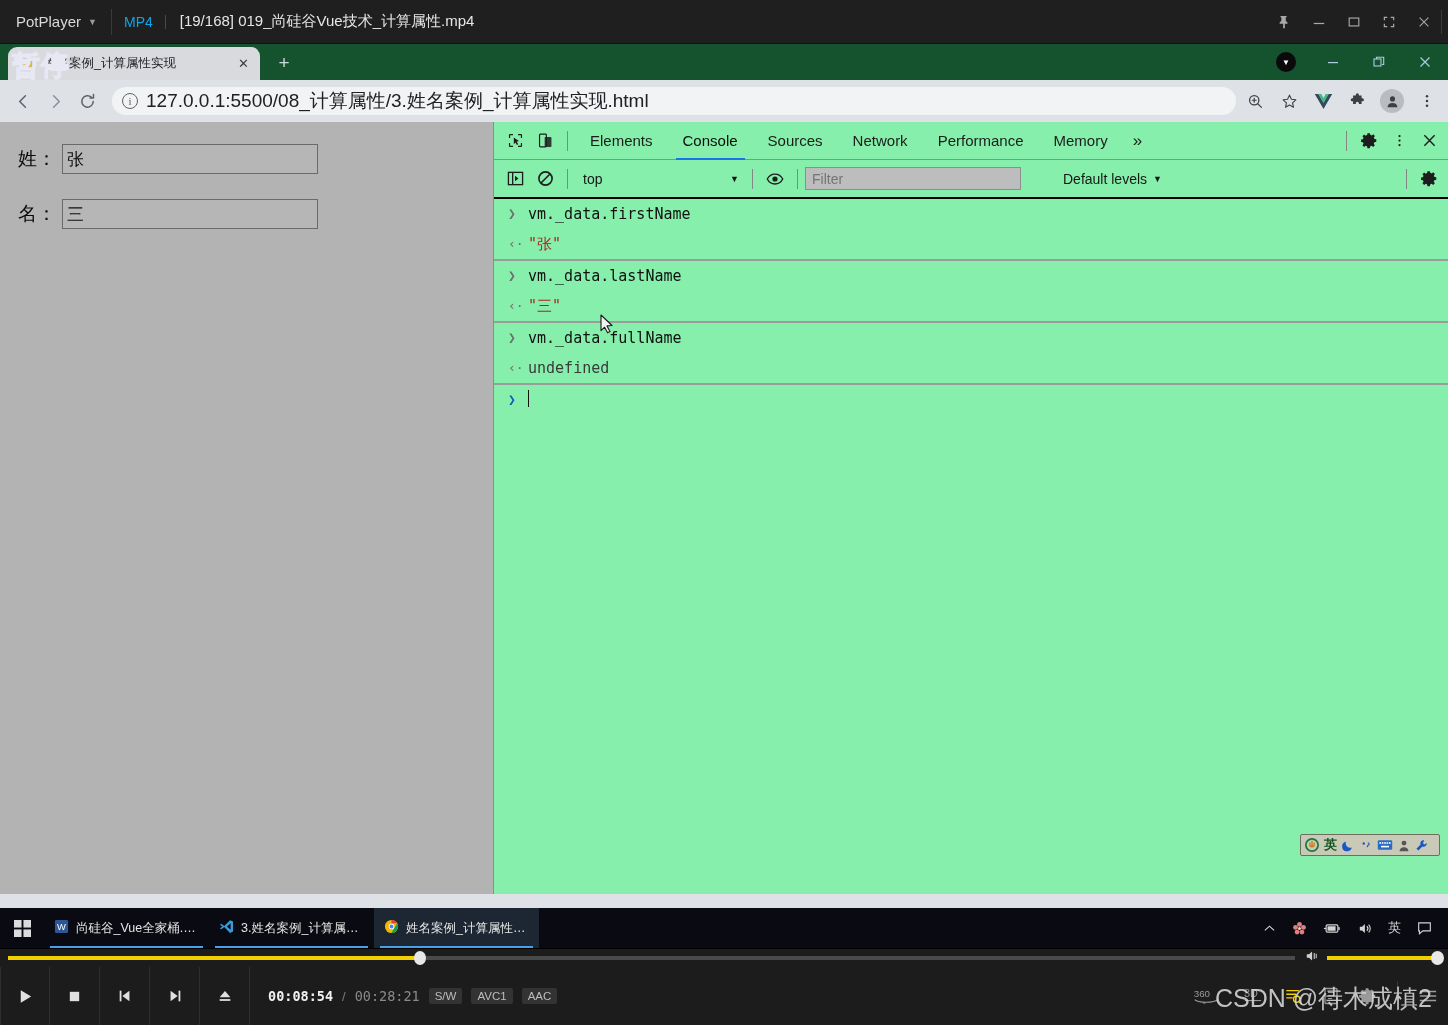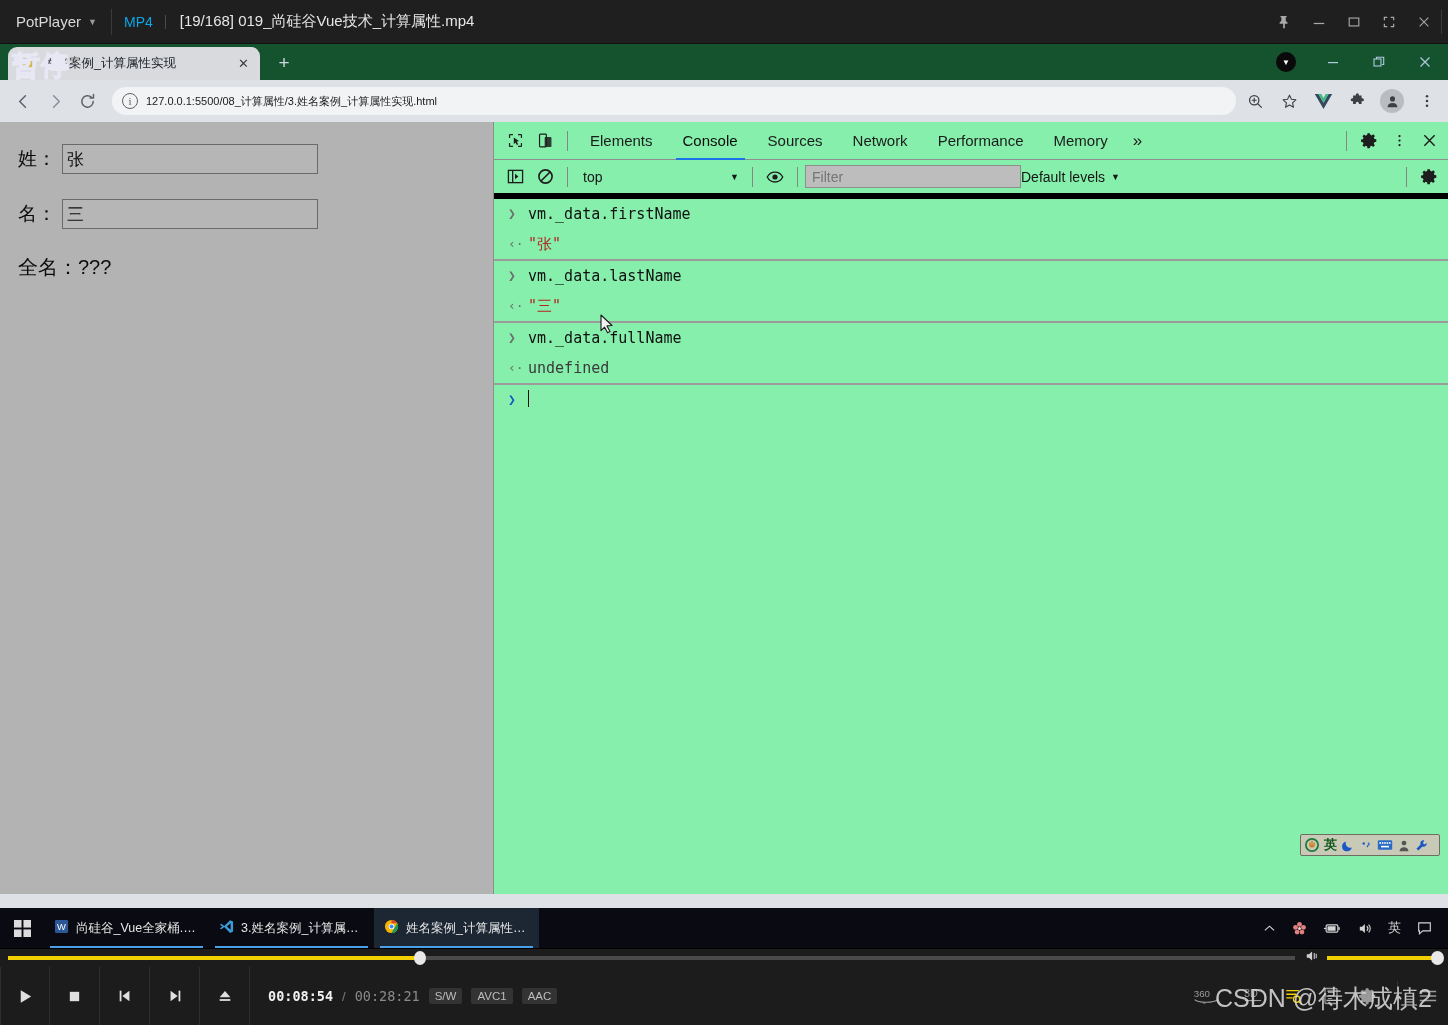--- a/index.html
+++ b/index.html
@@ -81,21 +81,21 @@
   .omnibox {
     flex: 1 1 auto; height: 28px; background: #f1f3f4; border-radius: 14px;
     display: flex; align-items: center; padding: 0 10px; gap: 8px;
     margin: 0 6px 0 8px;
   }
   .omni-info {
     width: 16px; height: 16px; border-radius: 50%; border: 1.4px solid #5f6368;
     color: #5f6368; font-size: 11px; display: flex; align-items: center; justify-content: center;
     font-family: "Liberation Serif", serif; flex: 0 0 16px;
   }
-  .omni-url { font-size: 11px; color: #202124; white-space: nowrap; }
+  .omni-url { font-size: 19px; color: #202124; white-space: nowrap; }
   .omni-right { margin-left: auto; display: flex; align-items: center; gap: 12px; padding-right: 2px; }
   .tb-icon { width: 22px; height: 22px; display: flex; align-items: center; justify-content: center; color: #3c4043; }
   .avatar-chip {
     width: 24px; height: 24px; border-radius: 50%; background: #b9bcc0;
     display: flex; align-items: center; justify-content: center; color: #3c4043;
   }
 
   
   .viewport { display: flex; height: 772px; }
   .page-pane {
@@ -124,33 +124,33 @@
     display: flex; align-items: center; position: relative; white-space: nowrap;
   }
   .dt-tab.active { color: #0b0b0b; }
   .dt-tab.active::after {
     content: ""; position: absolute; left: 8px; right: 8px; bottom: 0; height: 2px; background: #1a73e8;
   }
   .dt-more { font-size: 17px; color: #1c1c1c; padding: 0 10px; }
   .dt-right { margin-left: auto; display: flex; align-items: center; padding-right: 4px; }
 
   .dt-filterbar {
-    height: 39px; display: flex; align-items: center; border-bottom: 6px solid #000000;
+    height: 39px; display: flex; align-items: center; border-bottom: 2px solid #000000;
     padding-left: 6px;
   }
   .ctx-select {
     width: 170px; height: 22px; display: flex; align-items: center; font-size: 14px; color: #161616;
     padding-left: 8px;
   }
   .ctx-caret { margin-left: auto; font-size: 9px; padding-right: 6px; }
   .filter-input {
     width: 216px; height: 23px; background: #bdbdbd; border: 1px solid #8e8e8e;
     font-size: 14px; color: #555; padding-left: 6px; line-height: 21px;
   }
-  .levels { font-size: 14px; color: #161616; padding-left: 0; display: flex; align-items: center; gap: 6px; }
+  .levels { font-size: 14px; color: #161616; padding-left: 14px; display: flex; align-items: center; gap: 6px; margin-left: 28px; }
   .lv-caret { font-size: 9px; }
 
   .console-body { flex: 1 1 auto; position: relative; overflow: hidden; }
   .cline {
     display: flex; align-items: flex-start; padding: 5px 0 5px 10px;
     font-family: "DejaVu Sans Mono", "Liberation Mono", monospace;
     font-size: 15px; line-height: 20px; min-height: 30px;
   }
   .cline.input { color: #101010; }
   .cline.output { color: #101010; border-bottom: 1px solid #9b9b9b; }
@@ -383,21 +383,20 @@
 
       <div class="page-pane">
         <div class="frow">
           <span class="flabel">姓：</span>
           <input class="finput" value="张" style="">
         </div>
         <div class="frow">
           <span class="flabel">名：</span>
           <input class="finput" value="三" style="">
         </div>
-        <div class="fullname">全名：???</div>
       </div>
 
       <div class="pane-split"></div>
 
       <div class="devtools">
 
         <div class="dt-tabbar">
           <div class="dt-iconbtn">
             <svg width="17" height="17" viewBox="0 0 20 20">
                 <path d="M3 3h4M3 3v4M17 3h-4M17 3v4M3 17h4M3 17v-4M17 17h-4M17 17v-4" stroke="currentColor" stroke-width="1.4" fill="none"></path>

